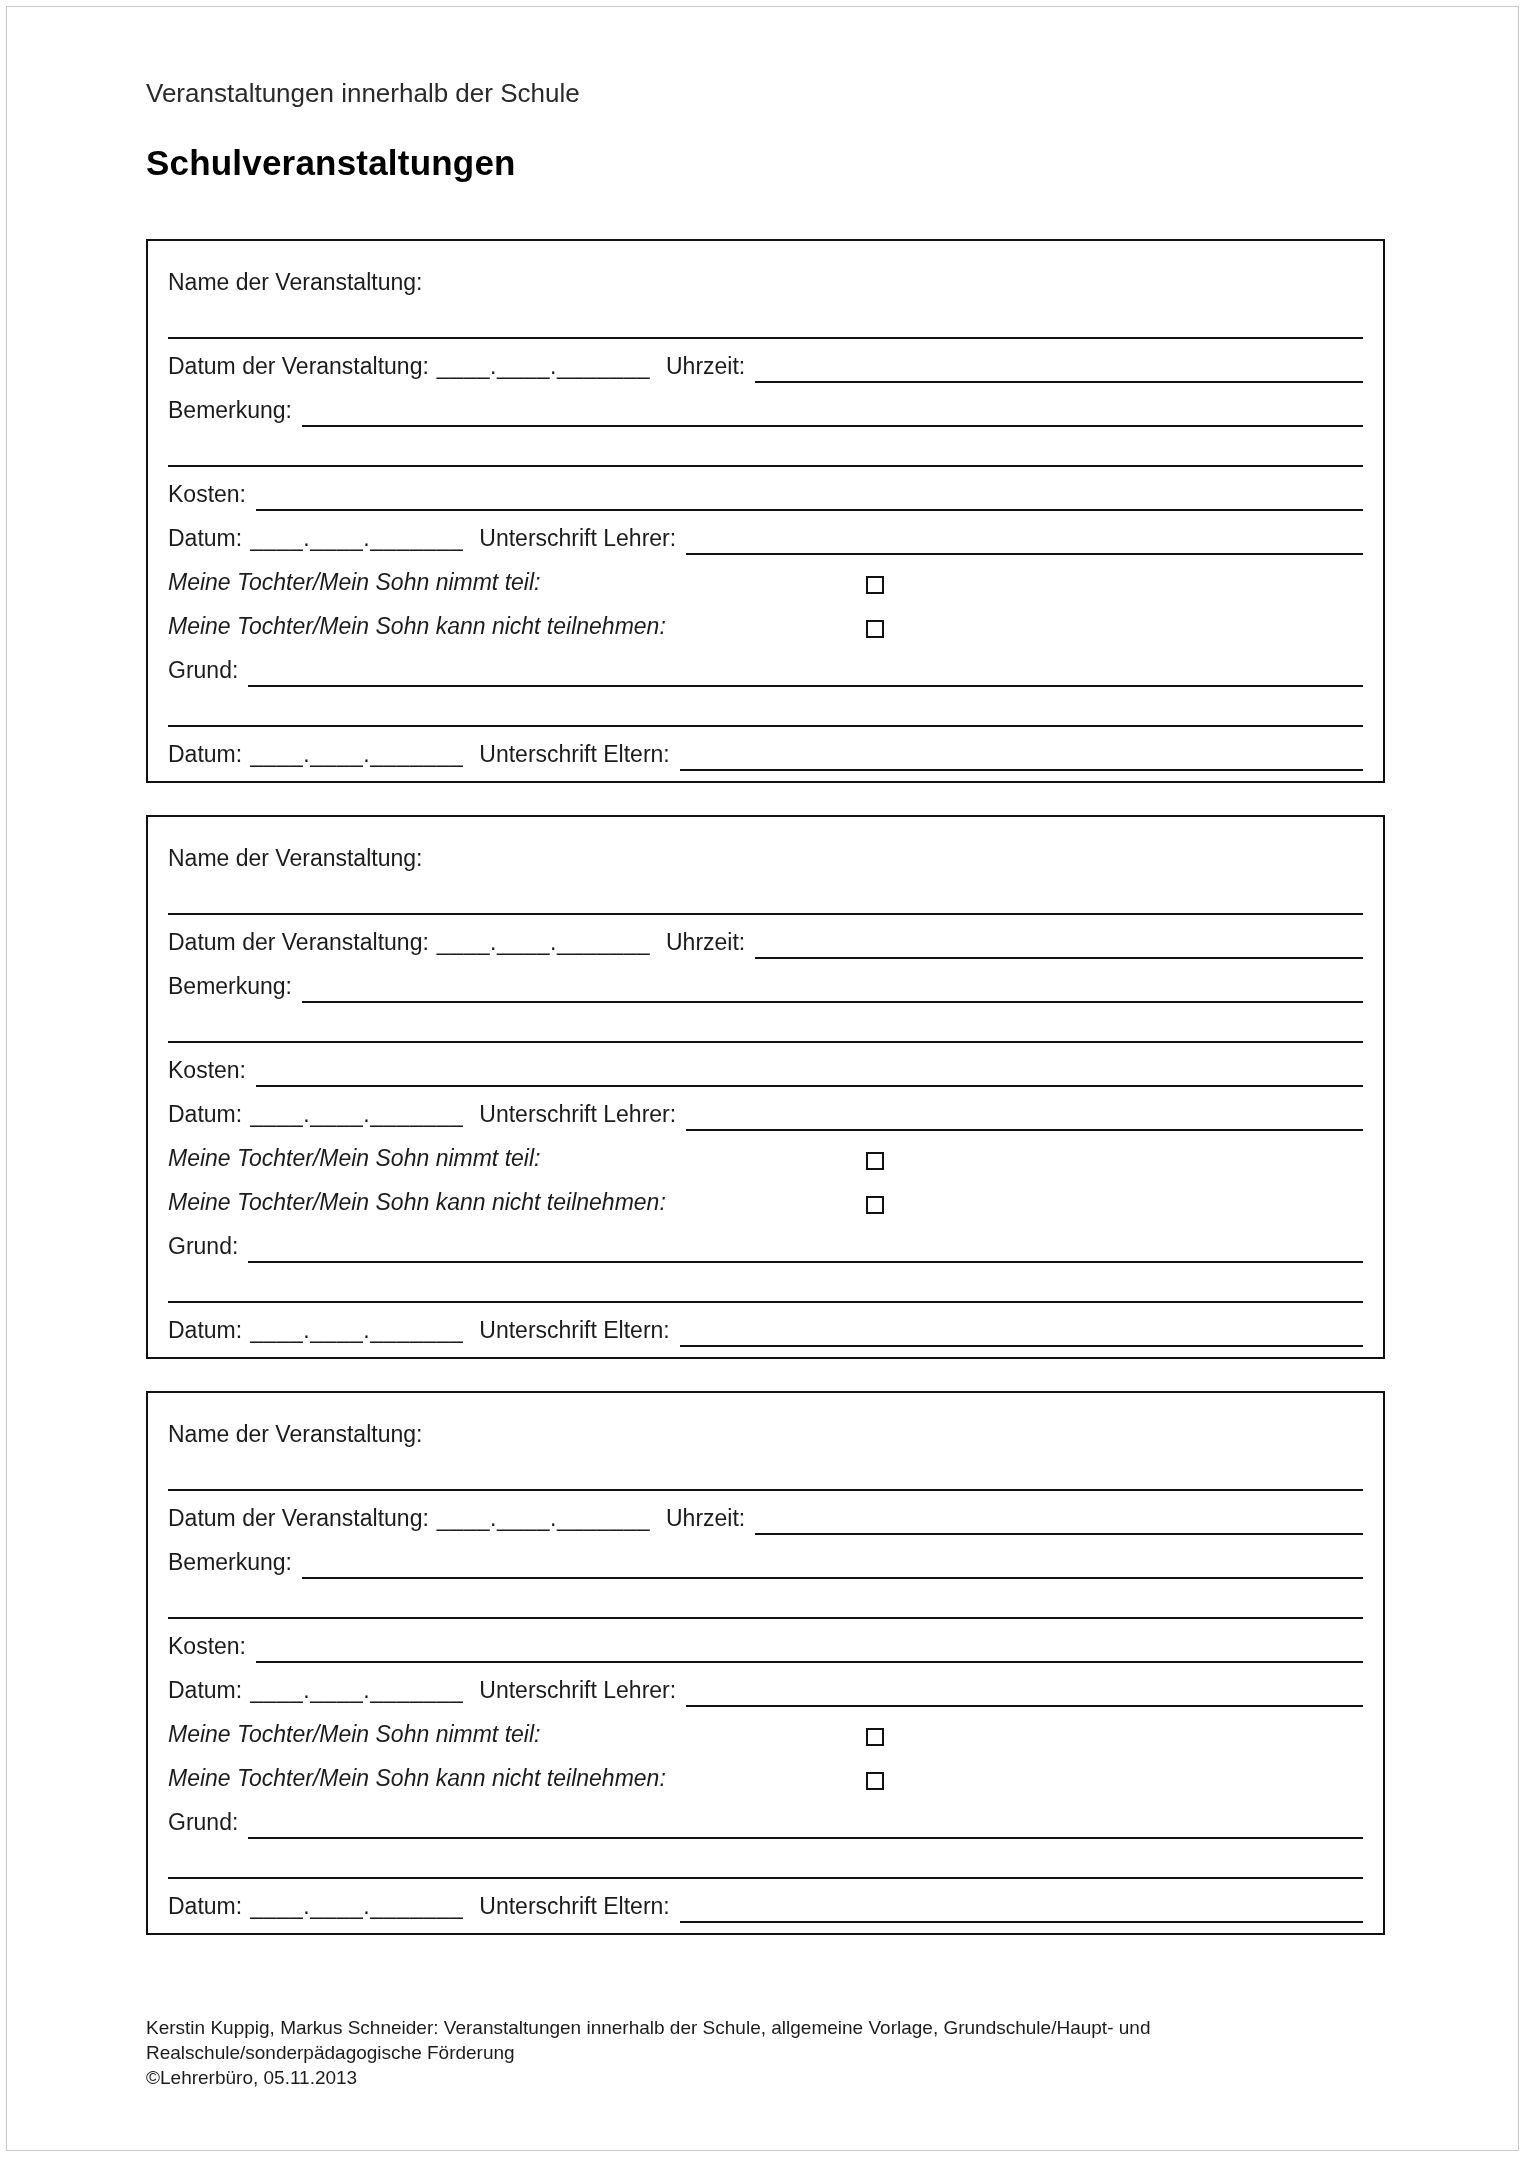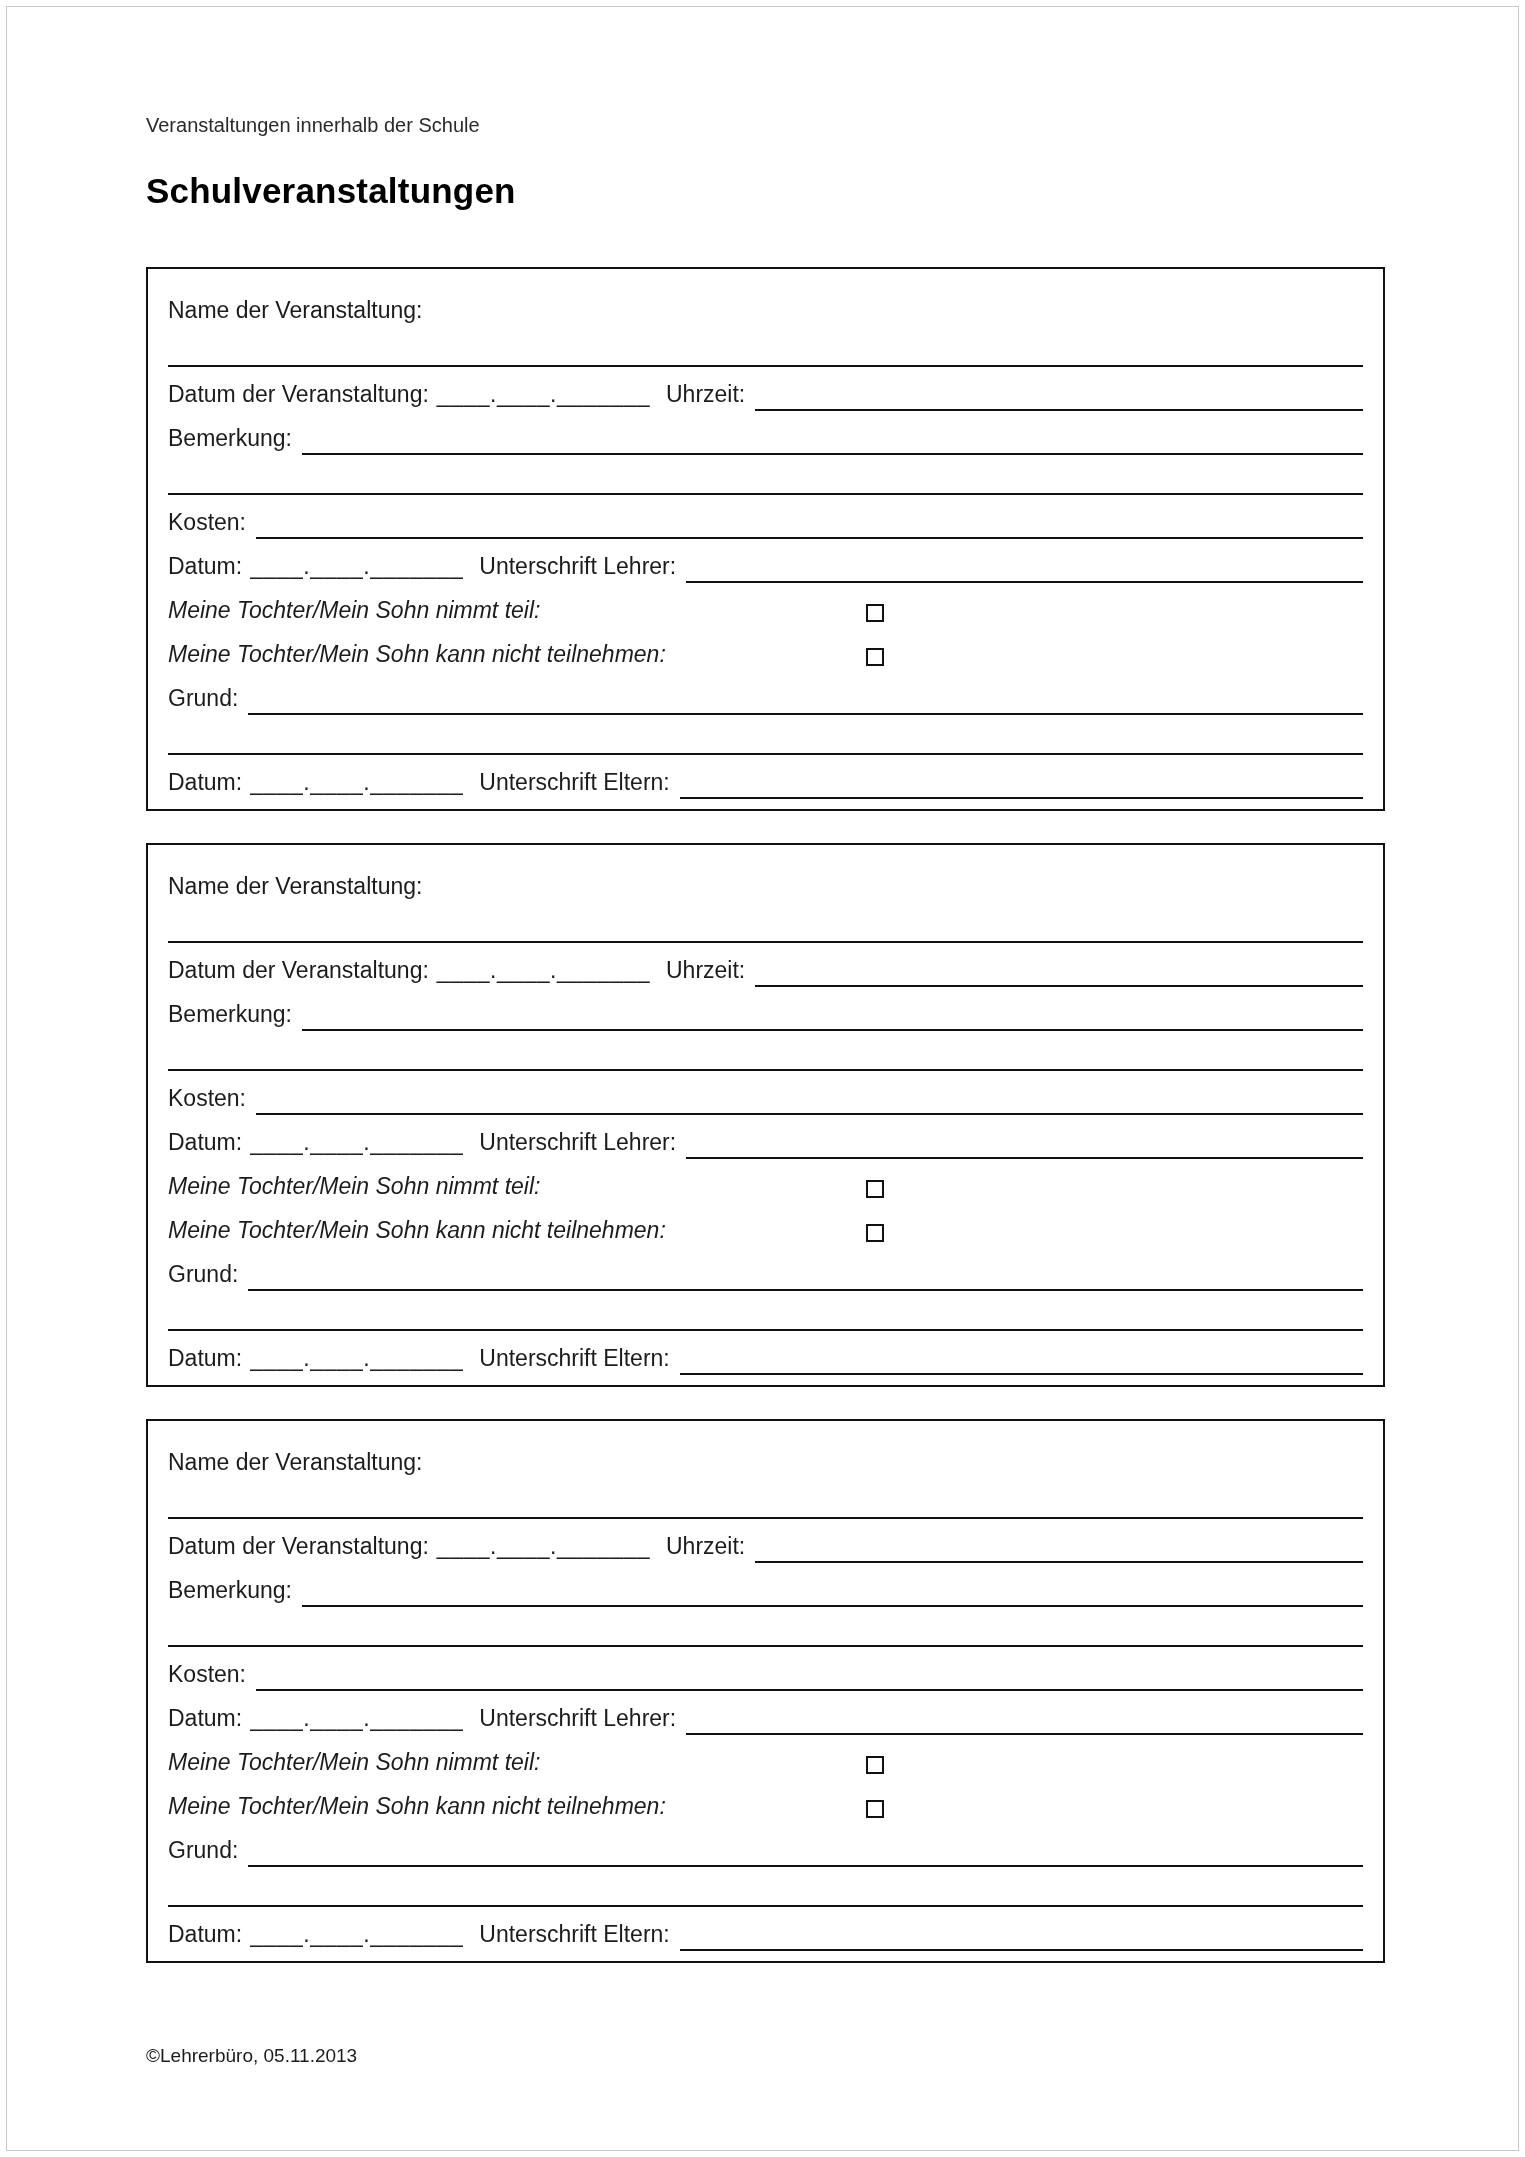--- a/index.html
+++ b/index.html
@@ -14,24 +14,23 @@
   .frame {
     position: absolute;
     inset: 6px;
     border: 1px solid #c9c9c9;
     pointer-events: none;
   }
   .page {
     padding: 78px 140px 0 146px;
   }
   .doc-header {
-    font-size: 20px;
+    font-size: 26px;
     color: #2a2a2a;
     margin-bottom: 34px;
-    margin-top: 36px;
   }
   .doc-title {
     font-size: 35px;
     font-weight: 700;
     color: #000;
     margin-bottom: 56px;
     letter-spacing: 0.2px;
   }
   .box {
     border: 2px solid #111;
@@ -244,16 +243,17 @@
     </div>
     <div class="row">
       <span class="lbl">Datum:</span>
       <span class="blank">____.____._______</span>
       <span class="lbl gap">Unterschrift Eltern:</span>
       <span class="fill"></span>
     </div>
   </section>
 
   <div class="doc-footer">
+    <div class="credit">Kerstin Kuppig, Markus Schneider: Veranstaltungen innerhalb der Schule, allgemeine Vorlage, Grundschule/Haupt- und Realschule/sonderpädagogische Förderung</div>
     <div class="copyright">©Lehrerbüro, 05.11.2013</div>
   </div>
 
 </div>
 
 </body></html>

